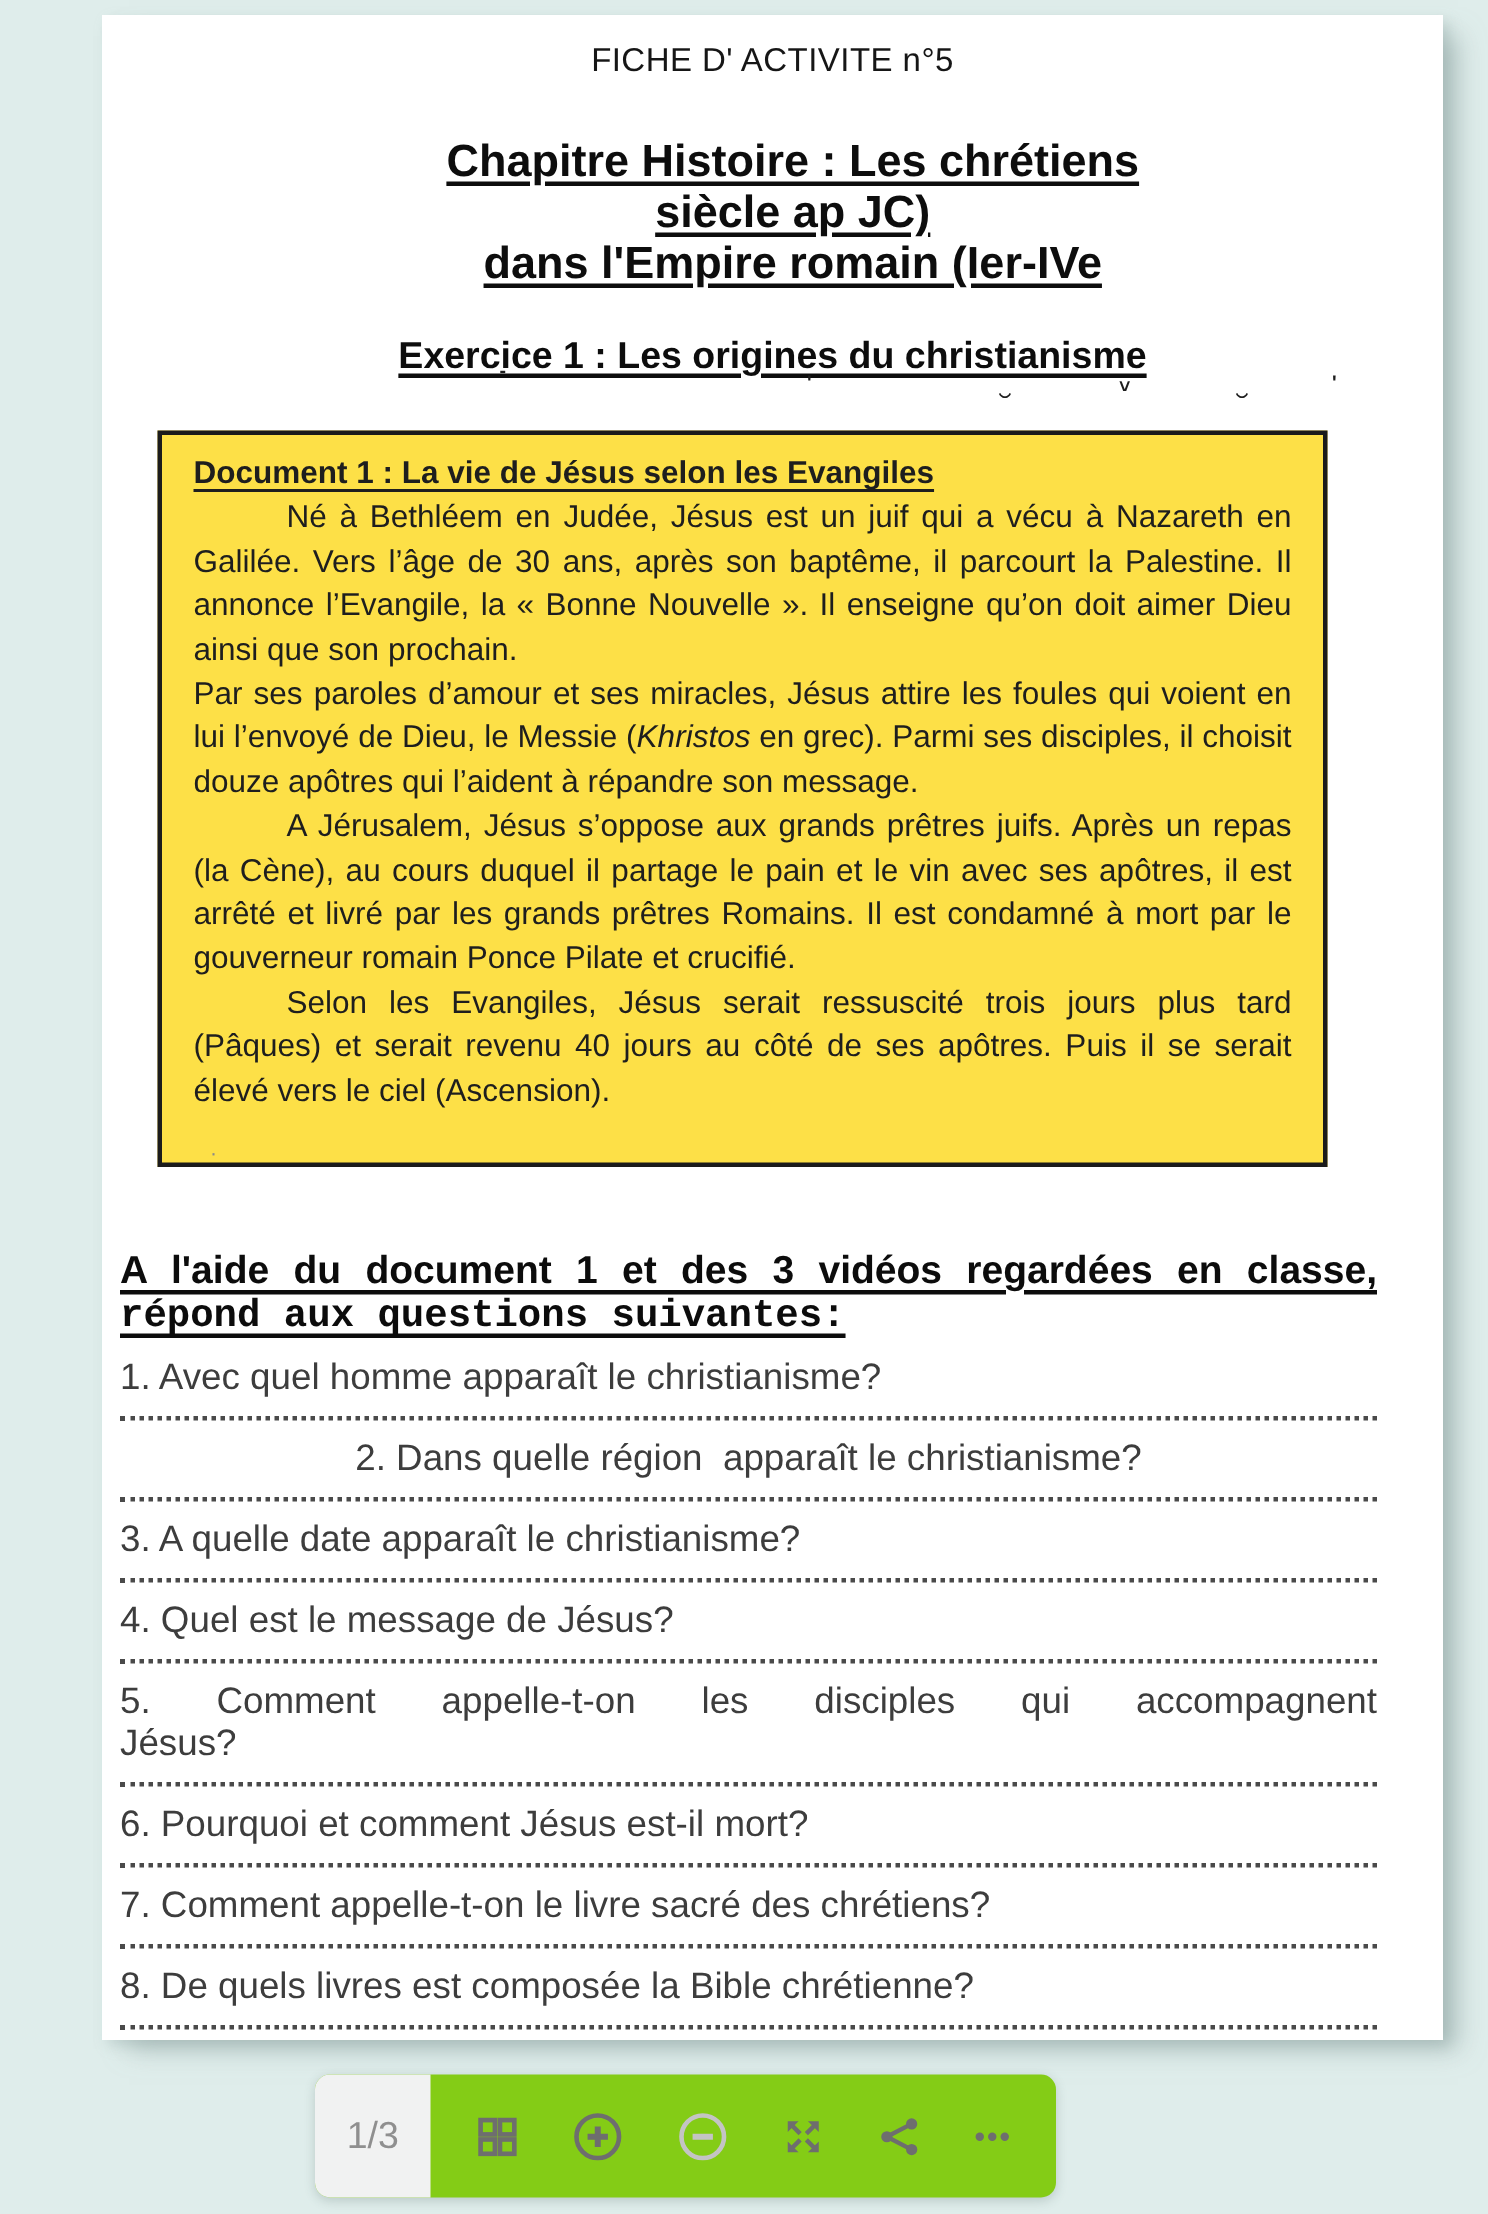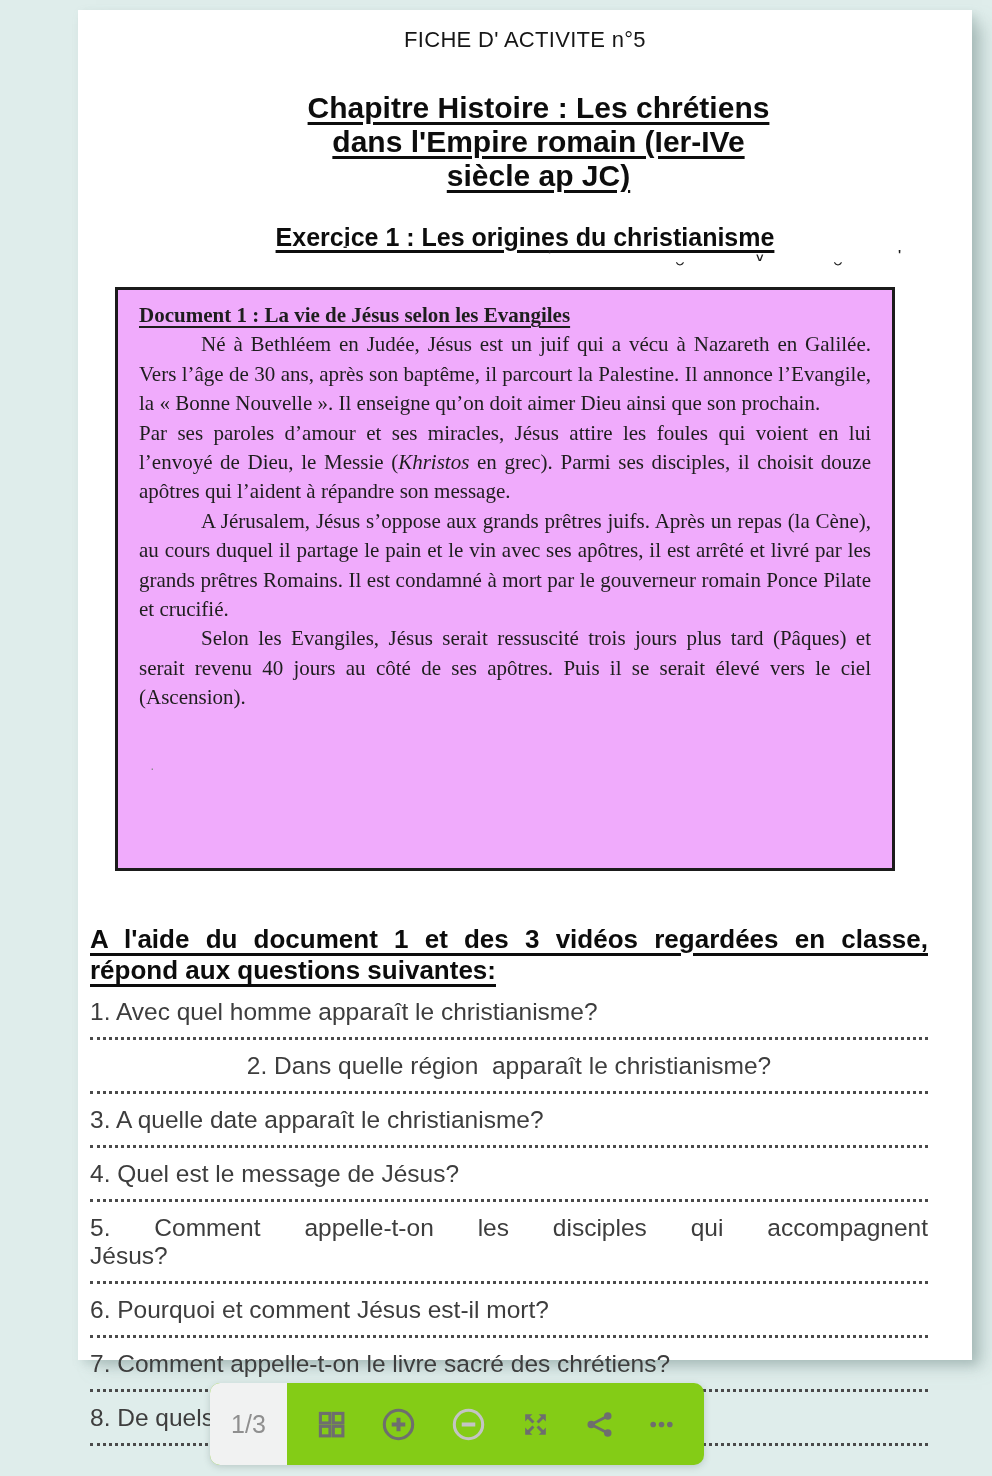--- a/index.html
+++ b/index.html
@@ -3,67 +3,66 @@
 <meta charset="utf-8">
 <style>
   html,body{margin:0;padding:0;}
   body{
     width:992px;height:1476px;position:relative;overflow:hidden;
     background:#dfedeb;
     font-family:"Liberation Sans", sans-serif;
   }
   
   .sheet{
-    position:absolute;left:78px;top:10px;width:894px;height:1350px;
+    position:absolute;left:68px;top:10px;width:894px;height:1350px;
     background:#ffffff;
     box-shadow:14px 10px 16px -4px rgba(140,163,160,.55), 4px 4px 8px rgba(150,172,169,.35);
   }
   .ws-header{
     margin-top:17px;text-align:center;
     font-size:22px;color:#161616;letter-spacing:.3px;
   }
   .chapter{
     margin-top:38px;text-align:center;font-weight:bold;color:#0d0d0d;
     font-size:30px;line-height:34px;margin-left:27px;
   }
   .chapter span{display:block;text-decoration:underline;text-decoration-thickness:3px;text-underline-offset:4px;}
   .exercise{
     margin-top:30px;text-align:center;font-weight:bold;color:#0d0d0d;
     font-size:25px;
     text-decoration:underline;text-decoration-thickness:2.5px;text-underline-offset:4px;
   }
   .fragment{position:absolute;font-size:13px;color:#1d1d1d;font-weight:bold;line-height:10px;}
   
   .docbox{
-    margin:35px 0 0 37px;width:780px;height:584px;box-sizing:border-box;
-    border:3px solid #1b1b1b;background:#f0abfc;
+    margin:35px 0 0 37px;width:780px;height:491px;box-sizing:border-box;
+    border:3px solid #1b1b1b;background:#fde047;
     padding:11px 21px 0 21px;
     font-size:21px;line-height:29.4px;color:#1e1e1e;
     text-align:justify;
-    font-family:Liberation Serif, serif;
   }
   .docbox-title{
     font-weight:bold;
     text-decoration:underline;text-decoration-thickness:2px;text-underline-offset:4px;
   }
   .docbox p{margin:0;}
   .docbox p.indent{text-indent:62px;}
   .stray{position:absolute;left:72px;top:750px;color:#8a8a8a;font-size:14px;}
   
   .instructions{
     margin:53px 0 0 12px;width:838px;
     font-size:26px;font-weight:bold;color:#0c0c0c;line-height:31px;
   }
   .instructions .l1{
     display:block;text-align:justify;text-align-last:justify;
     text-decoration:underline;text-decoration-thickness:3px;text-underline-offset:5px;
   }
   .instructions .l2{
     display:block;
-    text-decoration:underline;text-decoration-thickness:3px;text-underline-offset:5px;
+    text-decoration:underline;text-decoration-thickness:3px;text-underline-offset:5px;font-family:Liberation Mono, monospace;
   }
   .questions{margin-left:12px;width:838px;}
   .q{
     margin-top:12px;font-size:24.5px;line-height:28px;color:#3d3d3d;
   }
   .q .jl1{display:block;text-align:justify;text-align-last:justify;}
   .q .jl2{display:block;}
   .q.presp{white-space:pre-wrap;text-align:center;}
   .dots{
     margin-top:9px;height:2px;
@@ -90,22 +89,22 @@
 </style>
 </head>
 <body>
 
 <div class="sheet">
 
   <div class="ws-header">FICHE D' ACTIVITE n°5</div>
 
   <div class="chapter">
     <span>Chapitre Histoire : Les chrétiens</span>
+    <span>siècle ap JC)</span>
     <span>dans l'Empire romain (Ier-IVe</span>
-    <span>siècle ap JC)</span>
   </div>
 
   <div class="exercise">Exercice 1 : Les origines du christianisme</div>
 
   <span class="fragment" style="left:265px;top:232px;">-</span>
   <span class="fragment" style="left:470px;top:240px;">'</span>
   <span class="fragment" style="left:598px;top:243px;">‿</span>
   <span class="fragment" style="left:678px;top:243px;">˅</span>
   <span class="fragment" style="left:756px;top:243px;">‿</span>
   <span class="fragment" style="left:820px;top:240px;">'</span>

